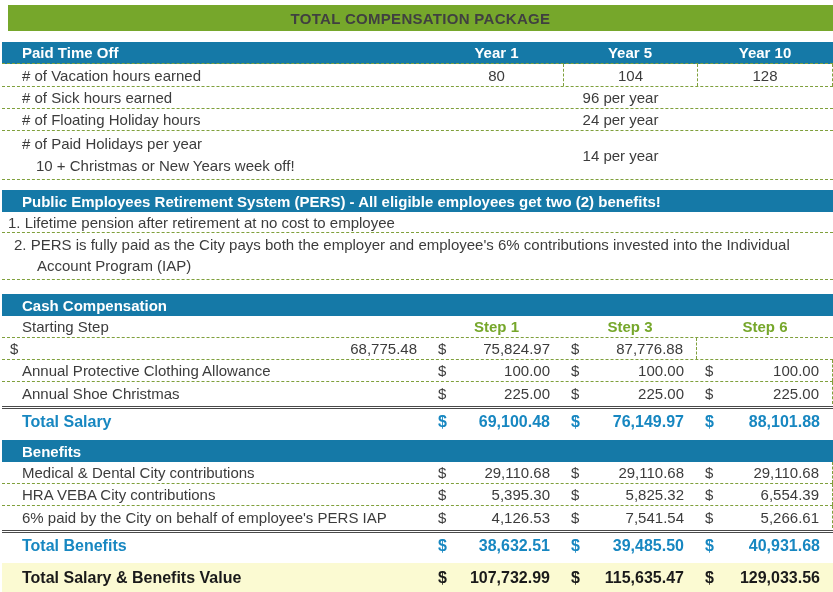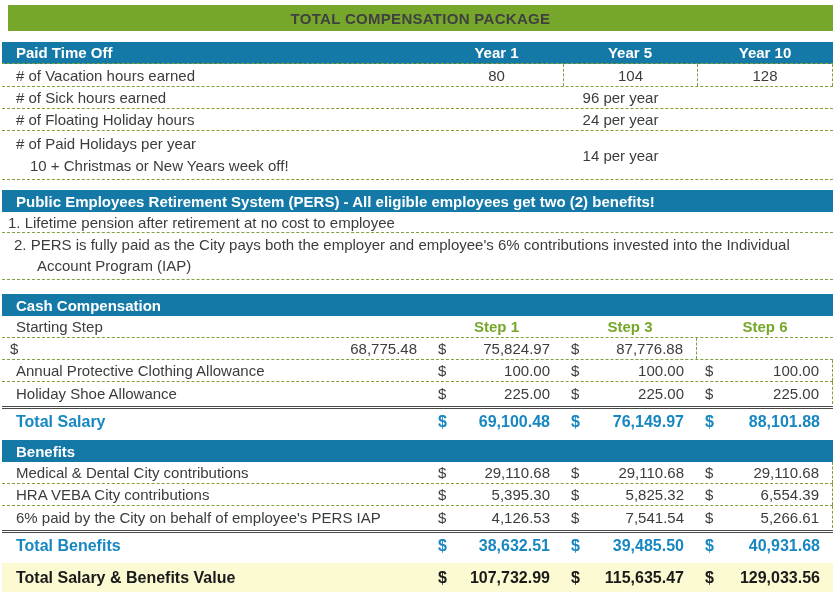--- a/index.html
+++ b/index.html
@@ -18,21 +18,21 @@
   }
 
   .bar {
     height: 22px; background: #1579A7; color: #fff;
     font-weight: bold; font-size: 15px;
     display: flex; align-items: center;
   }
   .grid { display: grid; grid-template-columns: 1fr 133px 134px 136px; align-items: center; }
   .bar.grid { display: grid; }
 
-  .label { padding-left: 14px; }
+  .label { padding-left: 20px; }
   .row { font-size: 15px; min-height: 22px; }
   .dashed-b { border-bottom: 1px dashed #7FA03C; }
   .vsep { border-left: 1px dashed #7FA03C; }
   .vsep-r { border-right: 1px dashed #7FA03C; }
 
   .ccell { text-align: center; align-self: stretch; display: flex; align-items: center; justify-content: center; }
   .ycol { text-align: center; }
   .span-val { grid-column: 2 / 5; text-align: center; padding-right: 22px; }
 
   .money { display: flex; justify-content: space-between; align-items: center; padding: 0 13px 0 8px; align-self: stretch; }
@@ -154,21 +154,21 @@
         <span>$</span>
         <span>100.00</span>
       </div>
     <div class="money vsep-r">
         <span>$</span>
         <span>100.00</span>
       </div>
   </div>
 
   <div class="row grid">
-    <div class="label">Holiday Shoe Allowance</div>
+    <div class="label">Annual Shoe Christmas</div>
     <div class="money">
         <span>$</span>
         <span>225.00</span>
       </div>
     <div class="money">
         <span>$</span>
         <span>225.00</span>
       </div>
     <div class="money vsep-r">
         <span>$</span>

